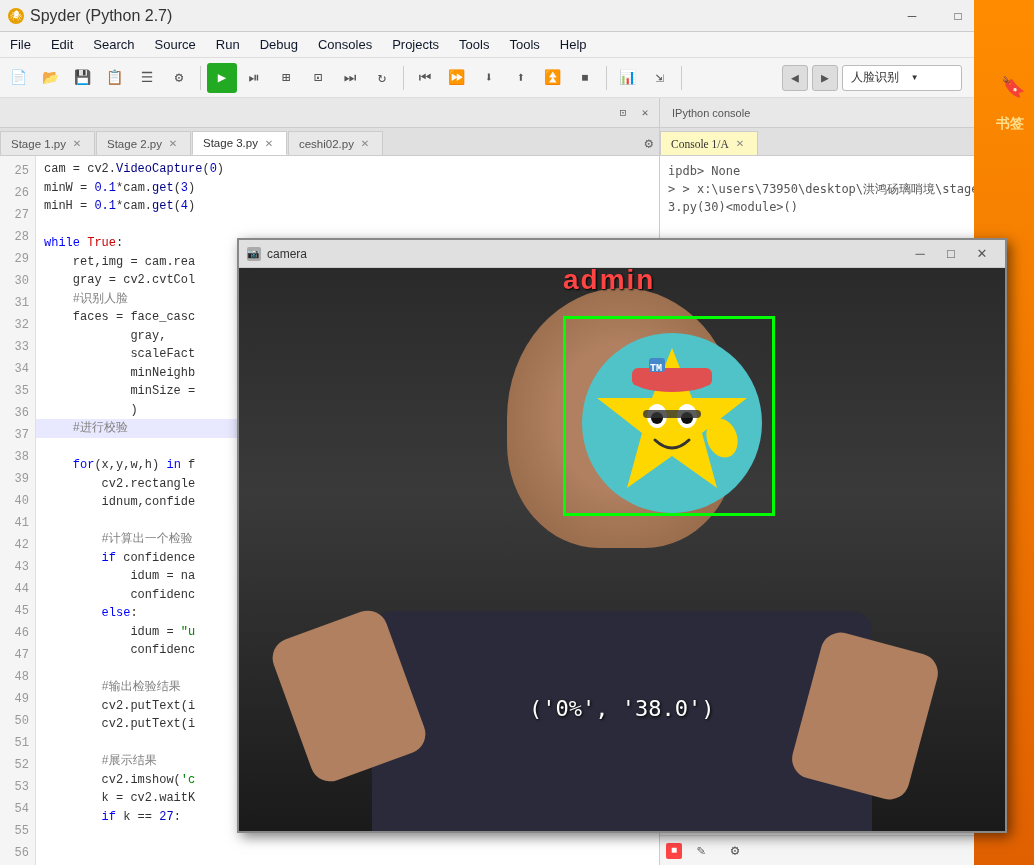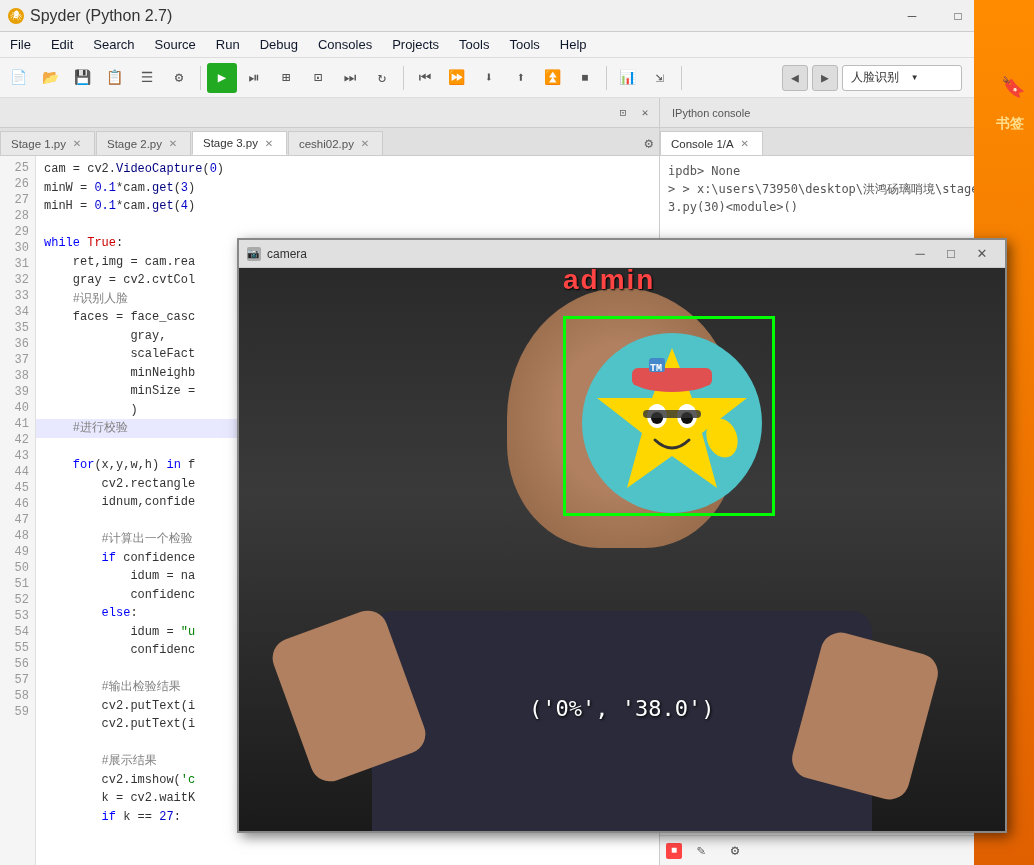--- a/index.html
+++ b/index.html
@@ -225,21 +225,21 @@
       background: white;
     }
     .line-numbers {
       min-width: 36px;
       background: #f5f5f5;
       border-right: 1px solid #e0e0e0;
       padding: 4px 0;
       text-align: right;
       color: #999;
       font-size: 12px;
-      line-height: 16px;
+      line-height: 22px;
       user-select: none;
       padding-right: 6px;
     }
     .code-content {
       flex: 1;
       padding: 4px 8px;
       font-size: 12px;
       line-height: 18.5px;
       color: #333;
       overflow: hidden;
@@ -285,25 +285,25 @@
       background: #e0e0e0;
       border-bottom: 1px solid #ccc;
       height: 28px;
       align-items: flex-end;
     }
     .console-tab {
       padding: 0 10px;
       height: 24px;
       display: flex; align-items: center;
       font-size: 11.5px;
-      font-family: Liberation Sans, sans-serif;
+      font-family: Liberation Serif, serif;
       cursor: pointer;
       border: 1px solid #ccc;
       border-bottom: none;
-      background: #ffffff;
+      background: #fef9c3;
       color: #333;
       gap: 4px;
     }
     .console-content {
       flex: 1;
       padding: 6px 8px;
       font-size: 12px;
       line-height: 18px;
       color: #333;
       background: white;

